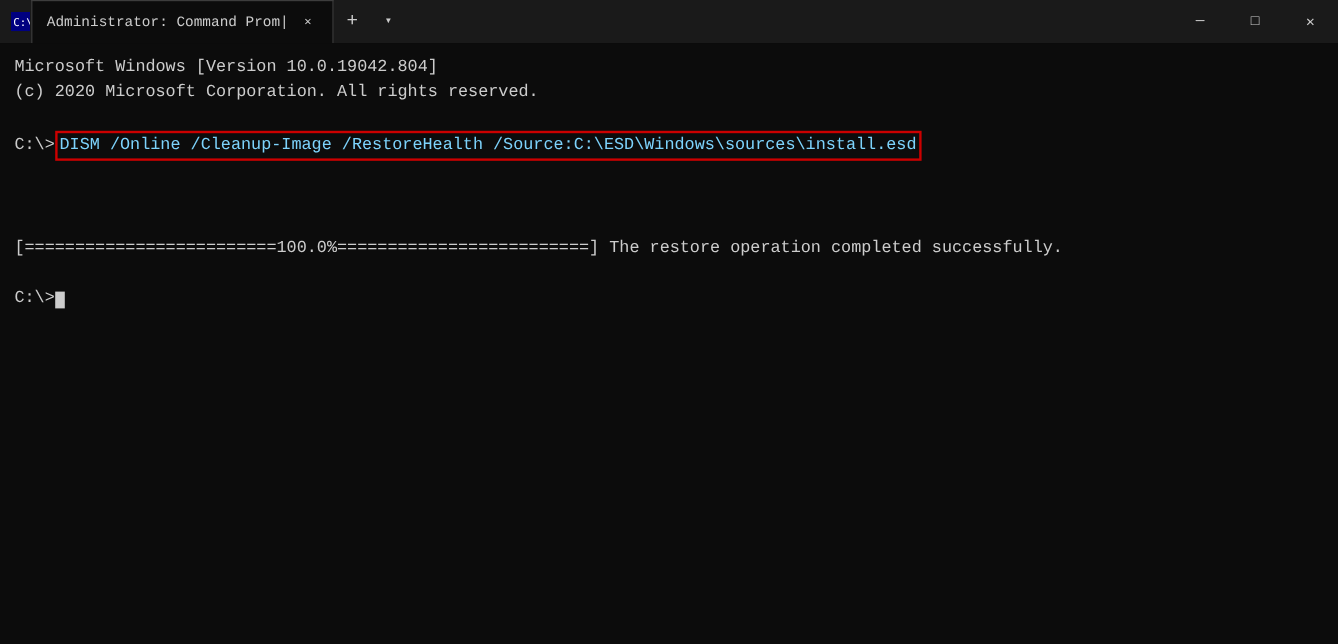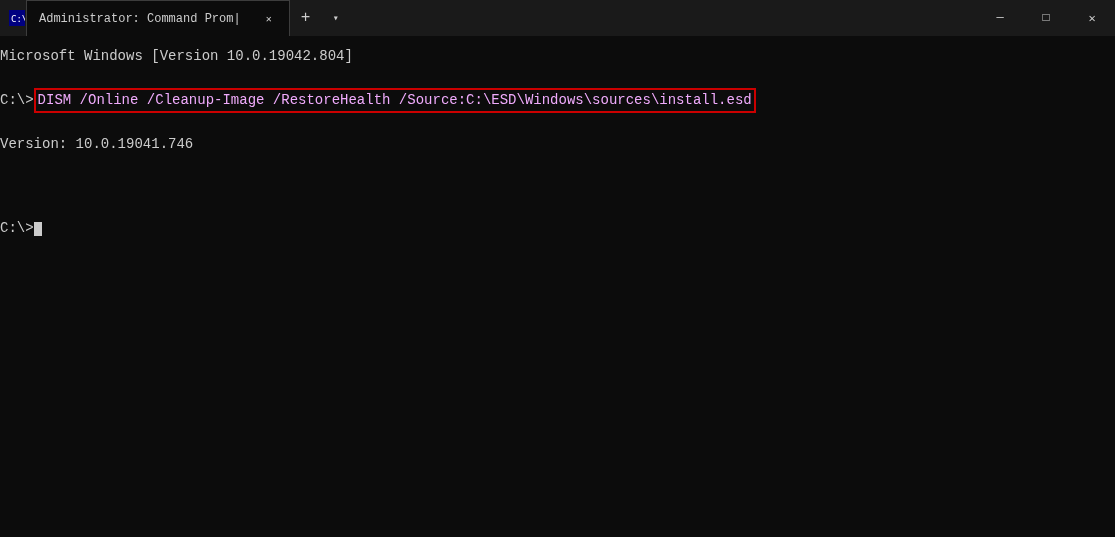--- a/index.html
+++ b/index.html
@@ -58,21 +58,21 @@
       display: flex;
       align-items: stretch;
       flex: 1;
       height: 100%;
     }
 
     .tab {
       display: flex;
       align-items: center;
       padding: 0 12px;
-      gap: 20px;
+      gap: 8px;
       background: #0c0c0c;
       border-top: 1px solid #3d3d3d;
       border-right: 1px solid #3d3d3d;
       border-left: 1px solid #3d3d3d;
       height: 100%;
       font-size: 12px;
       color: #cccccc;
     }
 
     .tab-close {
@@ -123,21 +123,21 @@
       align-items: center;
       justify-content: center;
       color: #cccccc;
       font-size: 12px;
       cursor: pointer;
     }
 
     .console-body {
       flex: 1;
       background: #0c0c0c;
-      padding: 10px 0;
+      padding: 10px 12px;
       overflow: hidden;
       font-size: 14px;
       line-height: 1.5;
       color: #cccccc;
     }
 
     .line {
       white-space: pre;
       color: #cccccc;
     }
@@ -148,21 +148,21 @@
 
     .command-line {
       display: flex;
       align-items: center;
       white-space: pre;
     }
 
     .command-highlight {
       background: transparent;
       border: 2px solid #cc0000;
-      color: #f0abfc;
+      color: #7dd3fc;
       padding: 0 2px;
       display: inline;
     }
 
     .cursor {
       display: inline-block;
       width: 8px;
       height: 1em;
       background: #cccccc;
       vertical-align: text-bottom;
@@ -198,26 +198,27 @@
     </div>
     <div class="titlebar-controls">
       <div class="control-btn">─</div>
       <div class="control-btn">□</div>
       <div class="control-btn close-btn">✕</div>
     </div>
   </div>
 
   <div class="console-body">
     <div class="line">Microsoft Windows [Version 10.0.19042.804]</div>
+    <div class="line">(c) 2020 Microsoft Corporation. All rights reserved.</div>
     <div class="line empty"></div>
     <div class="command-line">
       <span>C:\&gt;</span><span class="command-highlight">DISM /Online /Cleanup-Image /RestoreHealth /Source:C:\ESD\Windows\sources\install.esd</span>
     </div>
     <div class="line empty"></div>
-    <div class="line">Version: 10.0.19041.746</div>
-    <div class="line empty"></div>
-    <div class="line empty"></div>
+    <div class="line empty"></div>
+    <div class="line empty"></div>
+    <div class="line">[=========================100.0%=========================] The restore operation completed successfully.</div>
     <div class="line empty"></div>
     <div class="command-line">
       <span>C:\&gt;</span><span class="cursor"></span>
     </div>
   </div>
 </div>
 
 </body></html>

